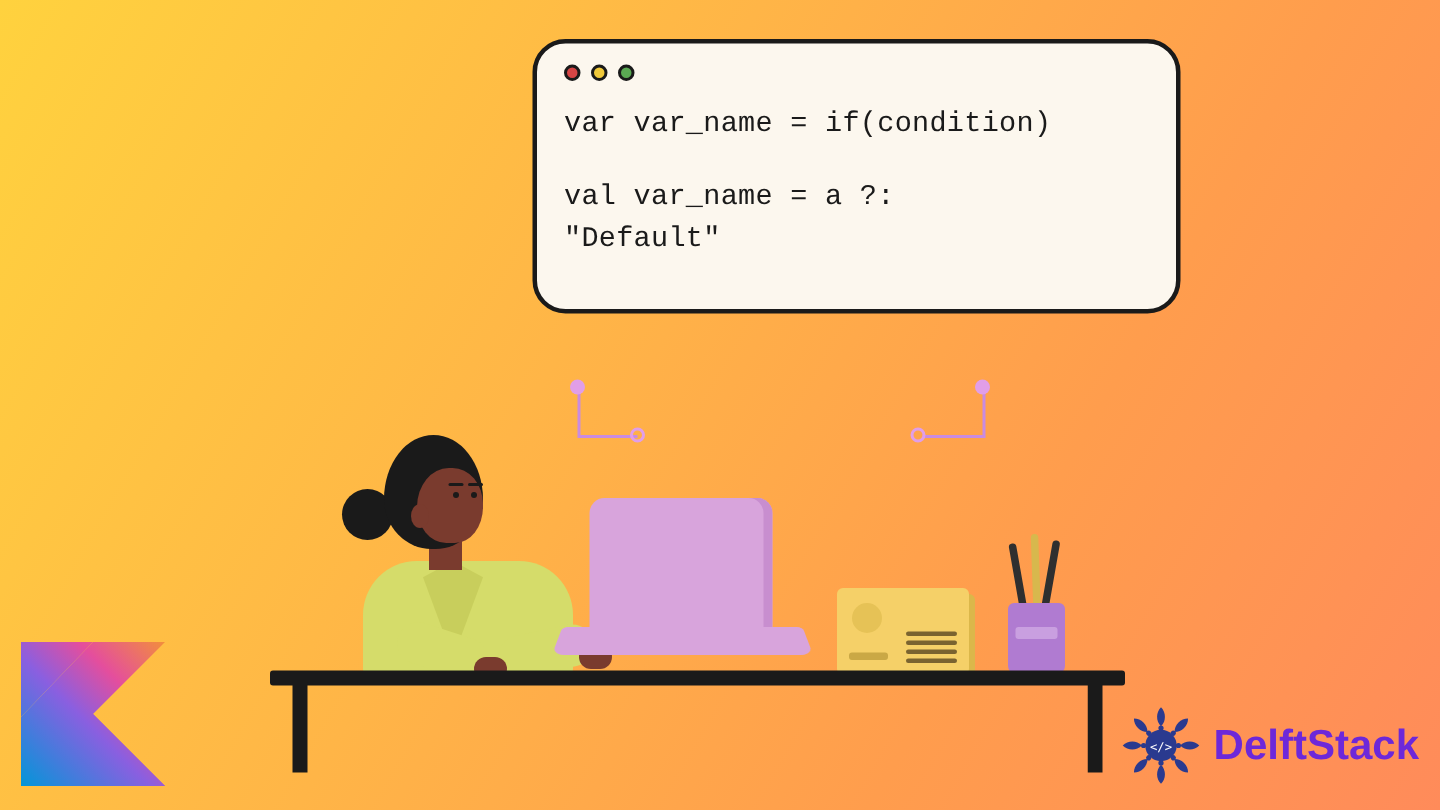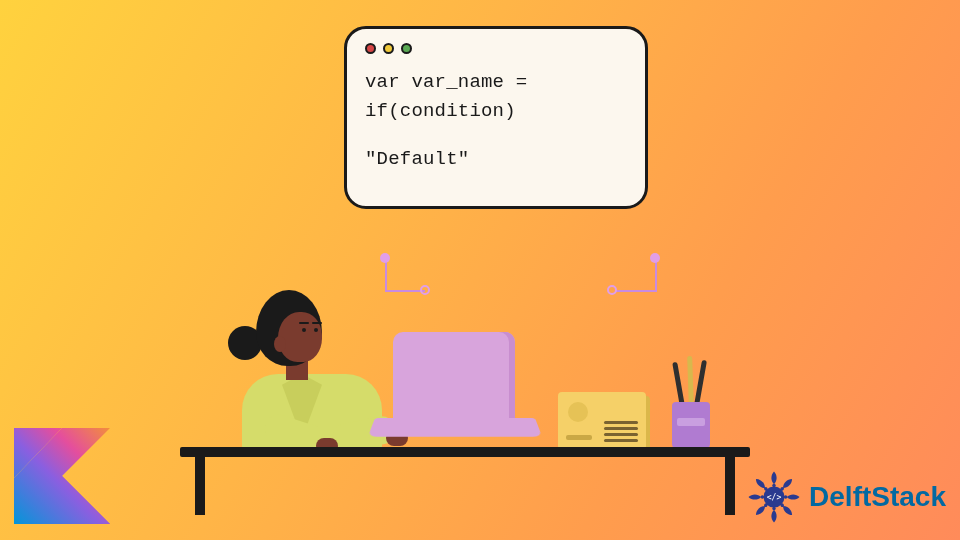--- a/index.html
+++ b/index.html
@@ -7,22 +7,22 @@
     width: 960px;
     height: 540px;
     background: linear-gradient(120deg, #ffd23e 0%, #ffb547 40%, #ff9d4d 70%, #ff8b5a 100%);
     position: relative;
     overflow: hidden;
     font-family: ui-monospace, Menlo, Consolas, monospace;
   }
   .code-box {
     position: absolute;
     top: 26px;
-    left: 344px;
-    width: 304px;
+    left: 355px;
+    width: 432px;
     background: #fcf7ee;
     border: 3px solid #1a1a1a;
     border-radius: 22px;
     padding: 14px 18px 32px 18px;
   }
   .traffic {
     display: flex;
     gap: 7px;
     margin-bottom: 14px;
   }
@@ -148,35 +148,36 @@
     position:absolute; left:14px; top:428px; width:96px; height:96px;
   }
 
   
   .delft {
     position:absolute; right:14px; bottom:14px;
     display:flex; align-items:center; gap:6px;
   }
   .delft-text {
     font-family: "Segoe UI", Arial, sans-serif;
-    font-size: 28px; font-weight:600; color:#0369a1;
+    font-size: 28px; font-weight:600; color:#6d28d9;
   }
   .delft-icon { width:58px; height:58px; }
 </style>
 </head>
 <body>
 
 <div class="code-box">
   <div class="traffic">
     <div class="dot red"></div>
     <div class="dot yellow"></div>
     <div class="dot green"></div>
   </div>
   <div class="code-line">var var_name = if(condition)</div>
   <div class="code-block2">
+    <div class="code-line">val var_name = a ?:</div>
     <div class="code-line">"Default"</div>
   </div>
 </div>
 
 <div class="leg leg-left-v"></div>
 <div class="leg leg-left-h"></div>
 <div class="leg-left-dot"></div>
 <div class="leg-left-enddot"></div>
 <div class="leg leg-right-v"></div>
 <div class="leg leg-right-h"></div>

